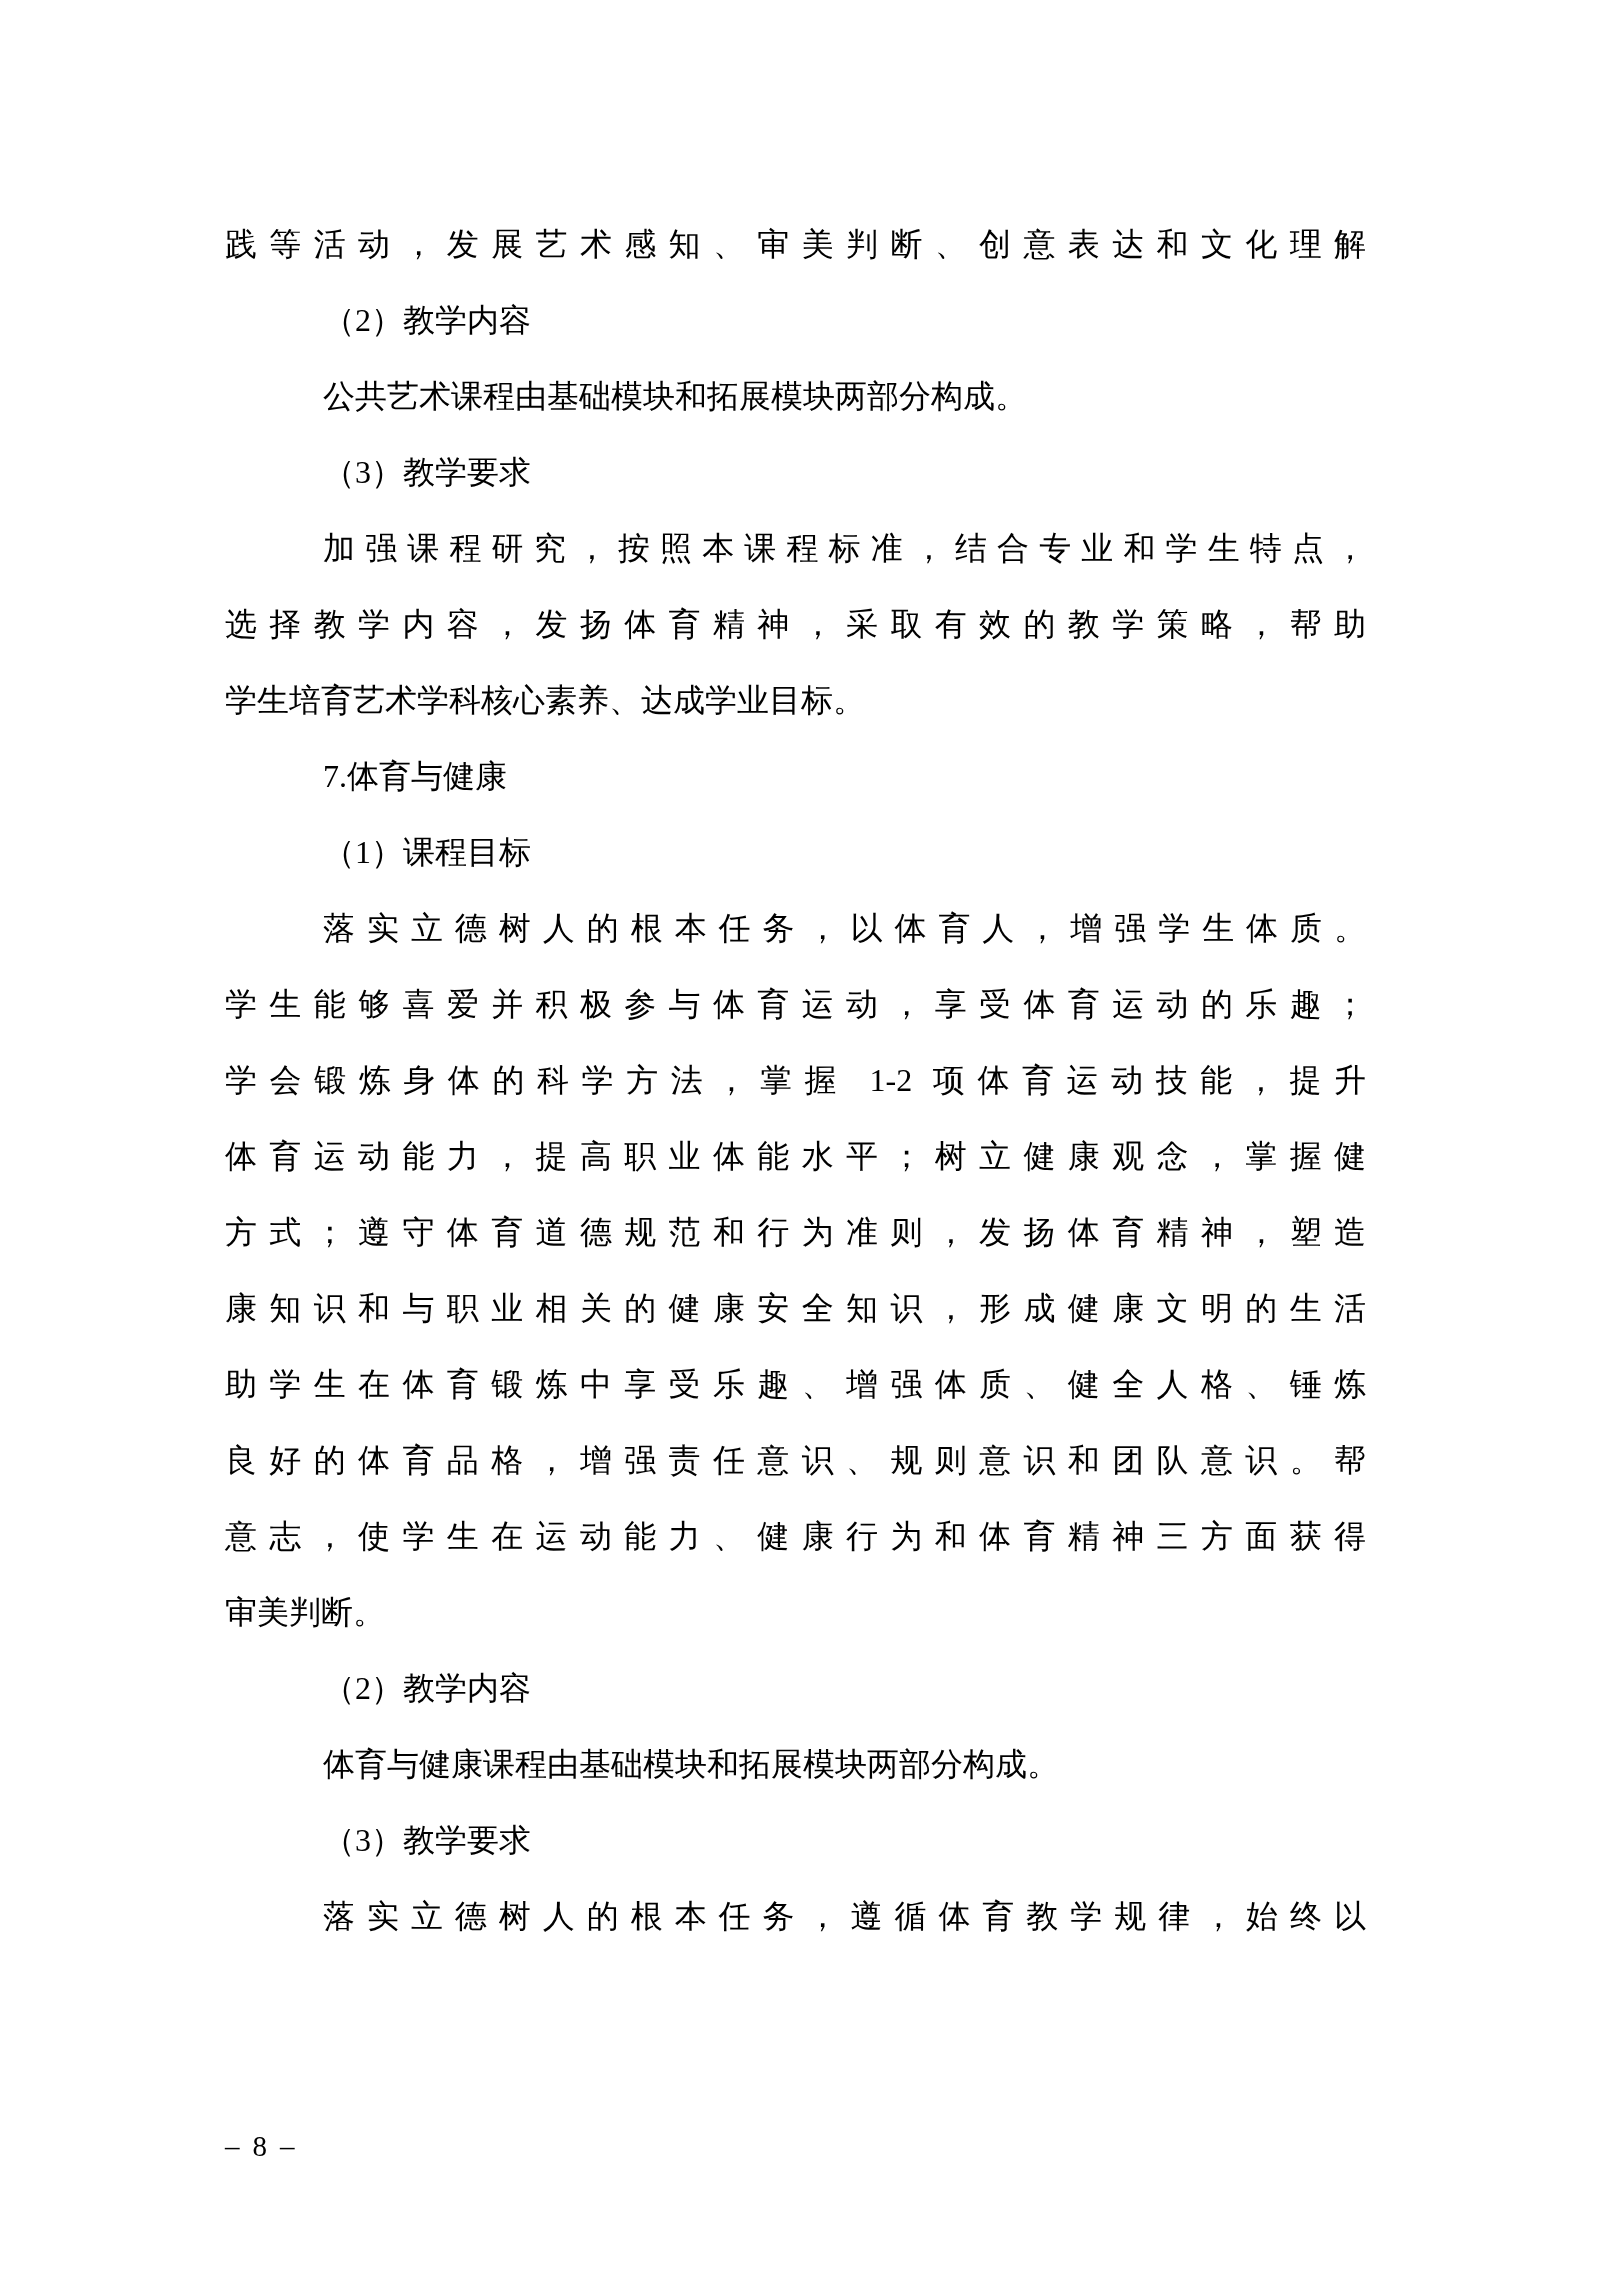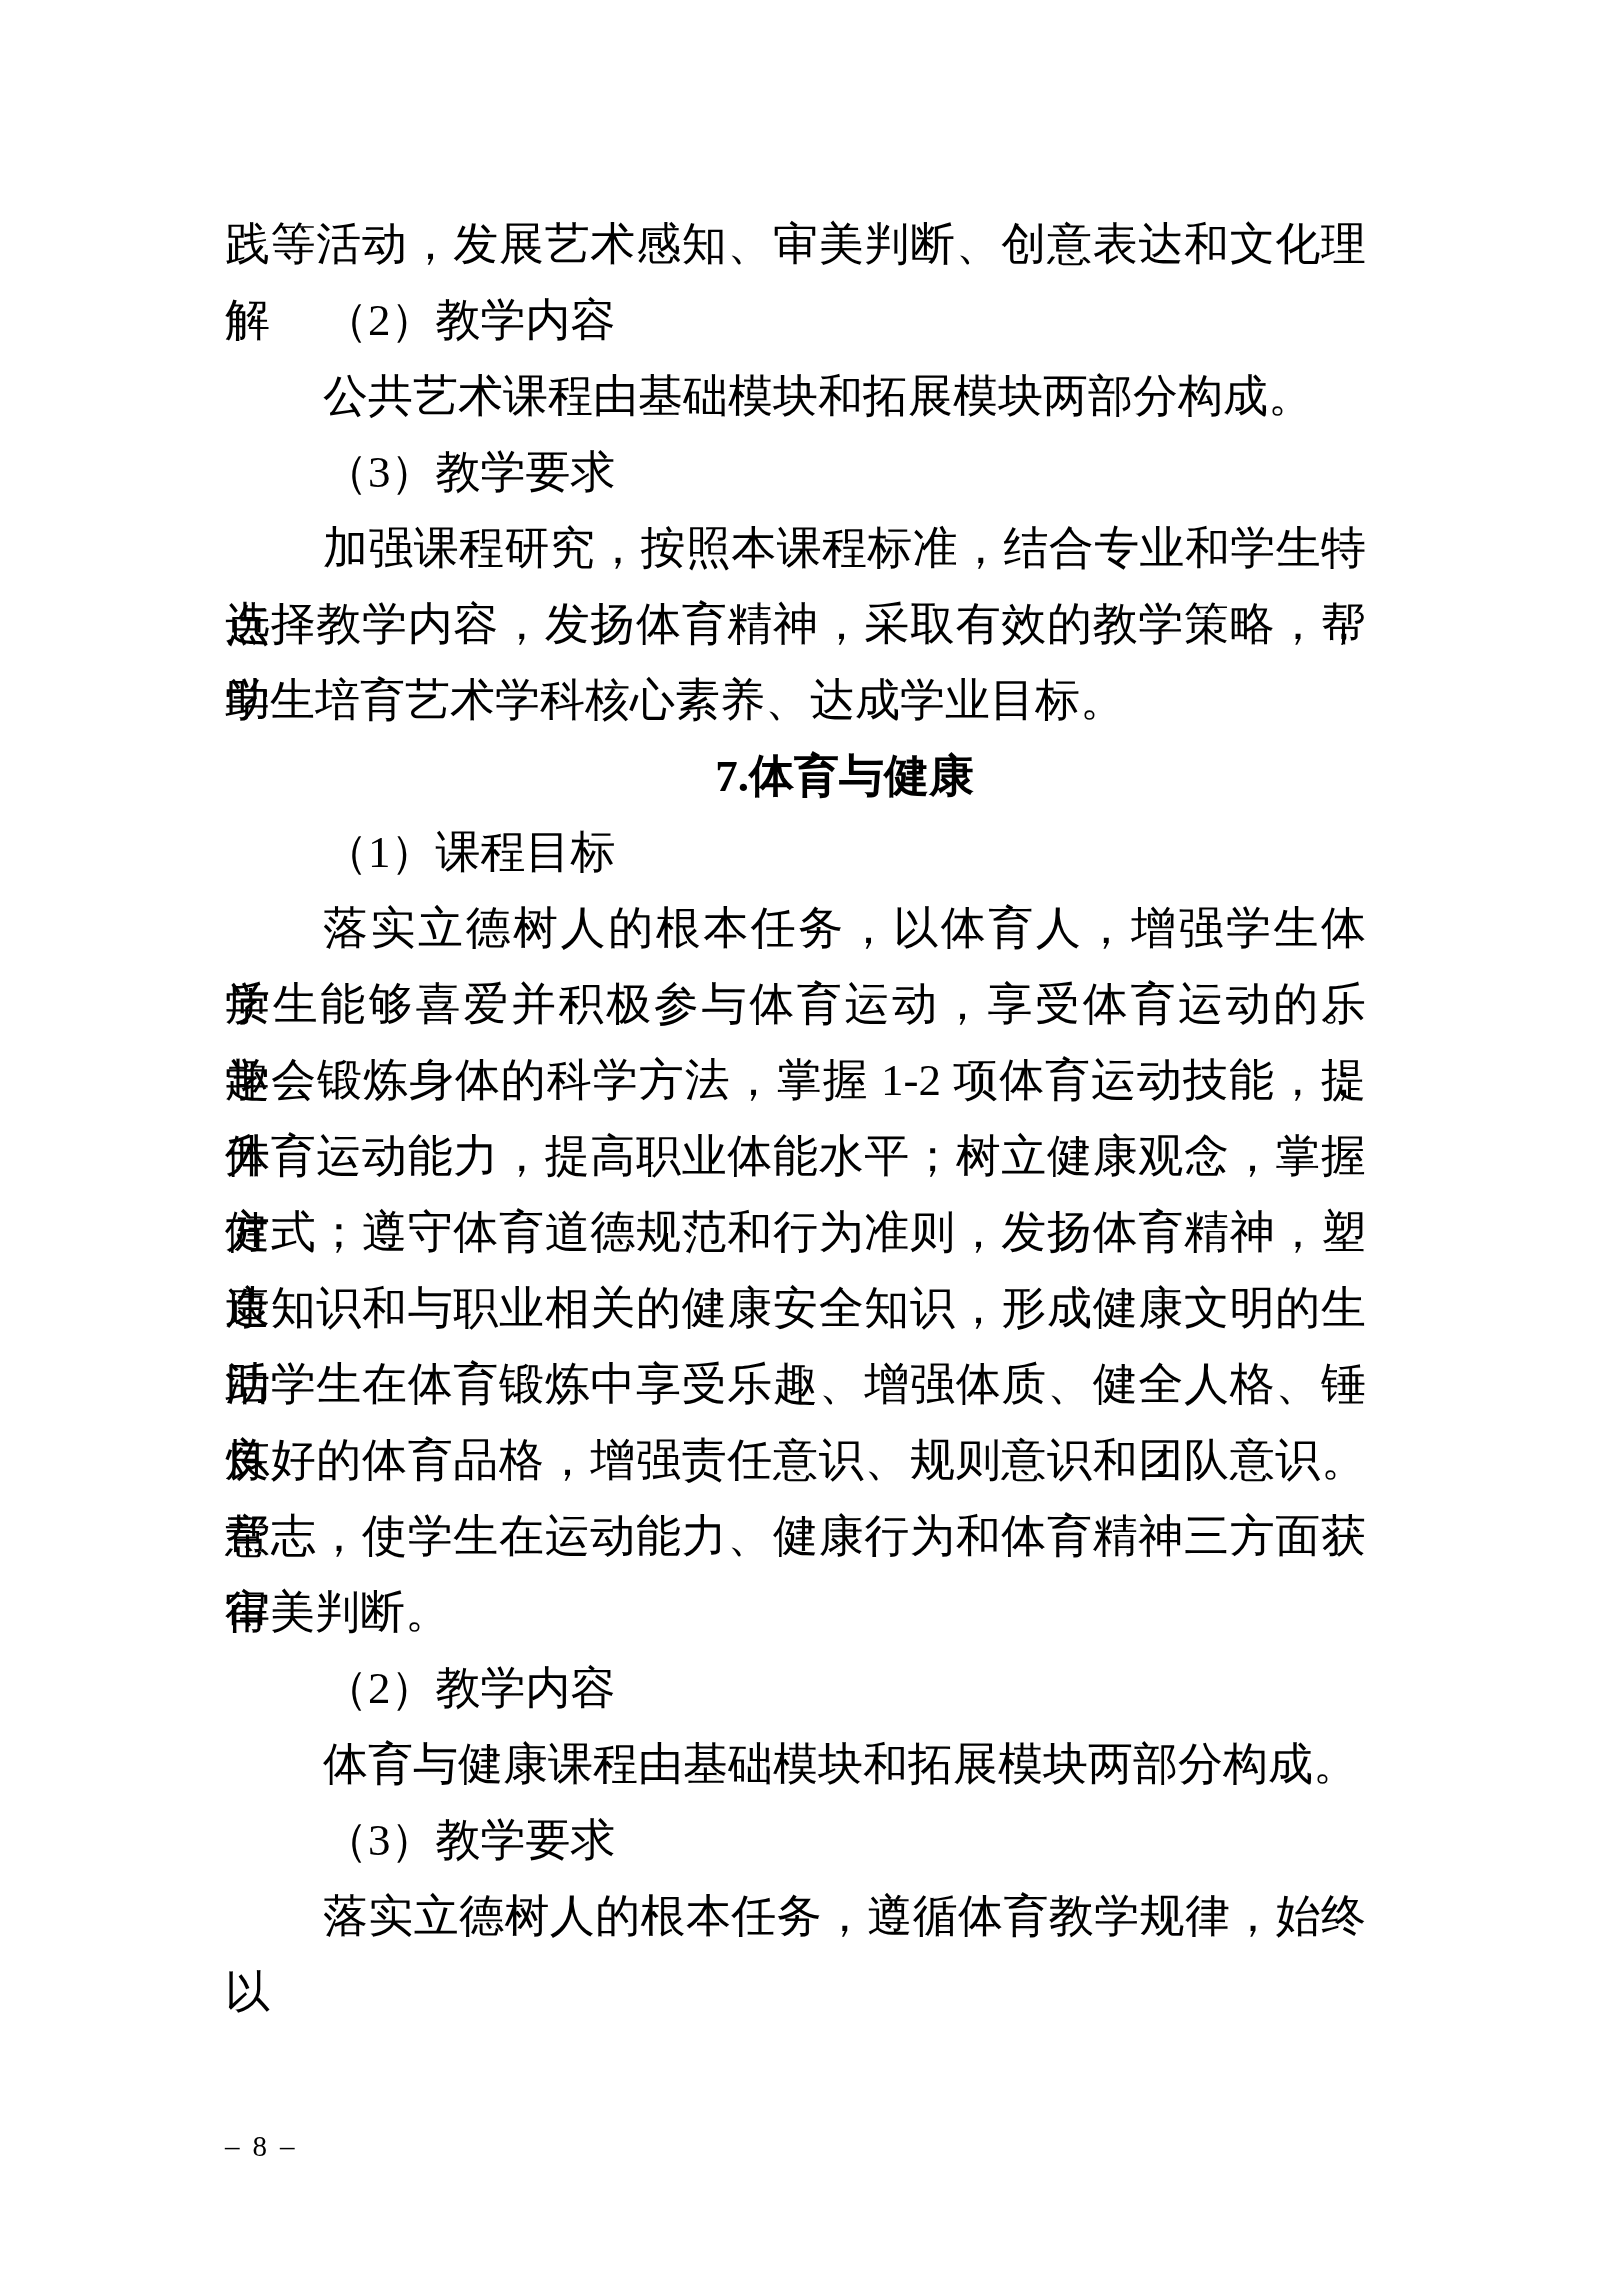--- a/index.html
+++ b/index.html
@@ -14,42 +14,41 @@
     background: #ffffff;
     overflow: hidden;
     font-family: "Liberation Serif", "DejaVu Serif", serif;
     color: #000000;
   }
   .text-block {
     position: absolute;
     left: 225px;
     top: 206px;
     width: 1141px;
-    font-size: 45px;
+    font-size: 32px;
     line-height: 76px;
     letter-spacing: 0;
     color: #000000;
   }
   .line {
     height: 76px;
     white-space: nowrap;
     text-align: left;
   }
   .line.fill {
     white-space: normal;
     text-align: justify;
     text-align-last: justify;
     text-justify: inter-character;
   }
   .line.indent {
     text-indent: 98px;
   }
   .line.bold {
-    font-weight: bold;
-    text-align: center;
+    font-weight: normal;
   }
   .page-number {
     position: absolute;
     left: 225px;
     top: 2127px;
     font-size: 29px;
     line-height: 39px;
     letter-spacing: 2.9px;
     color: #000000;
   }

